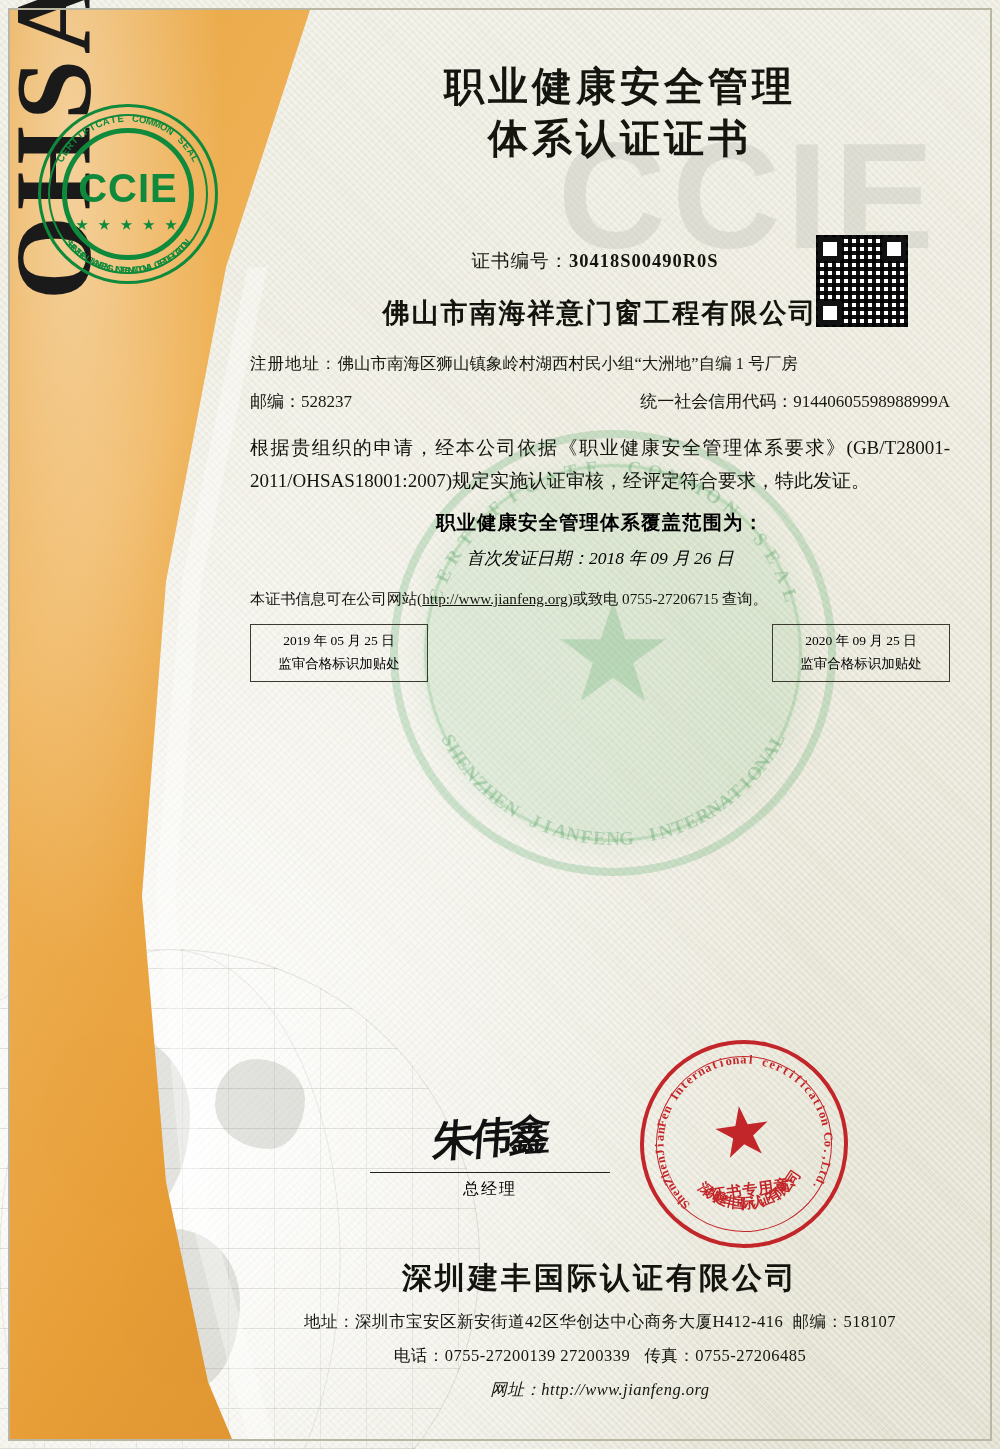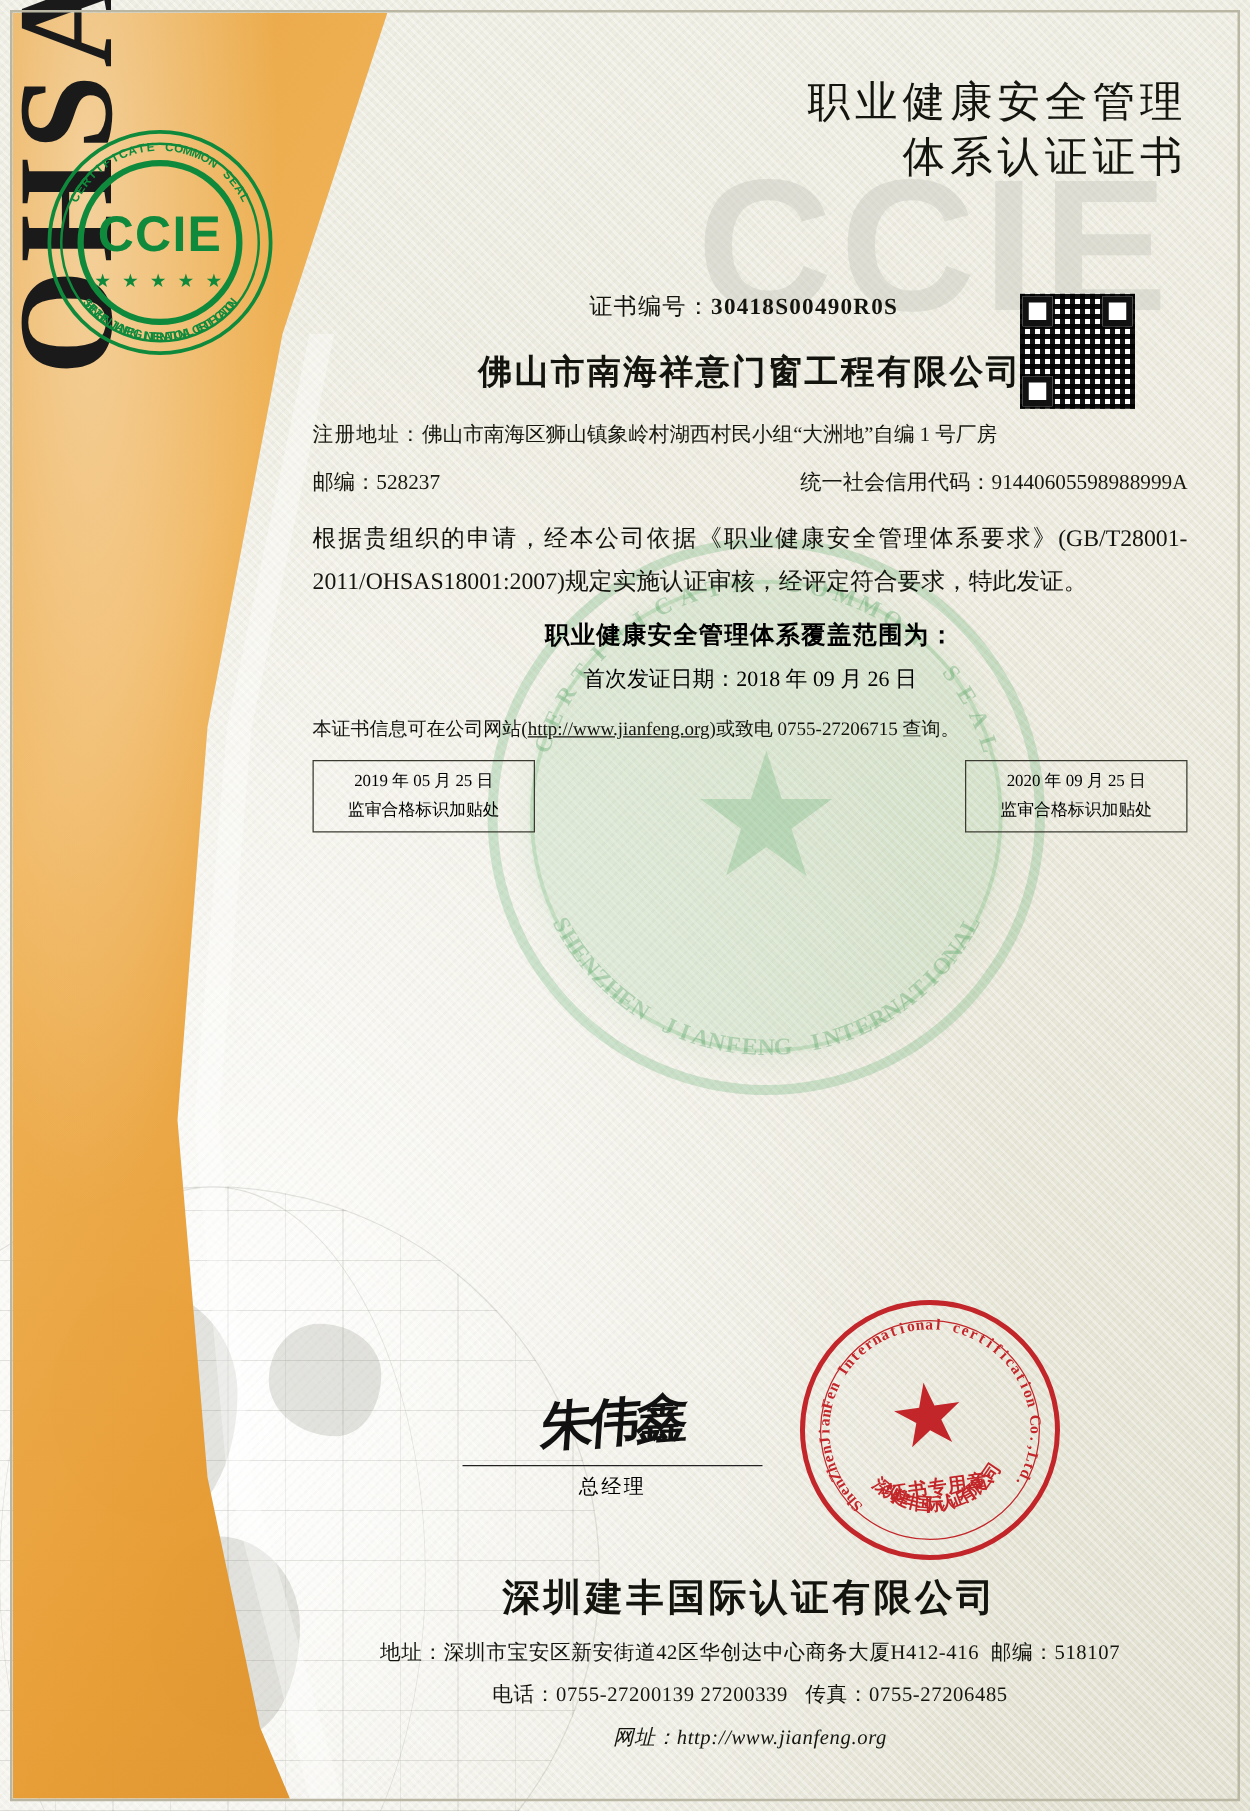--- a/index.html
+++ b/index.html
@@ -153,24 +153,24 @@
     font-size:150px;font-weight:bold;
     color:rgba(200,200,190,.45);
     letter-spacing:6px;
   }
 
   
   .content{
     position:absolute;left:250px;top:60px;width:700px;
   }
   .title{
-    text-align:right;
+    text-align:center;
     font-family:"DejaVu Sans","Liberation Sans",sans-serif;
-    font-weight:normal;
-    font-size:34px;line-height:1.30;
+    font-weight:bold;
+    font-size:40px;line-height:1.30;
     letter-spacing:4px;
     color:#15150f;
     margin-left:40px;
   }
   .qr{
     position:absolute;left:566px;top:175px;width:92px;height:92px;
     background:
       repeating-linear-gradient(0deg,#111 0 4px, #fff 4px 8px),
       repeating-linear-gradient(90deg,#111 0 4px, rgba(255,255,255,0) 4px 8px);
     background-blend-mode:multiply;
@@ -210,21 +210,21 @@
   }
   .scope-title{
     margin-top:12px;text-align:center;font-weight:bold;font-size:19.5px;
     font-family:"DejaVu Sans","Liberation Sans",sans-serif;
     letter-spacing:1px;
   }
   .scope-body{
     margin-top:10px;text-align:center;font-size:17px;letter-spacing:.5px;
   }
   .first-date{
-    margin-top:10px;text-align:center;font-size:17.5px;
+    margin-top:10px;text-align:center;font-size:17.5px;font-style:italic;
   }
   .fine{
     margin-top:14px;font-size:15.2px;line-height:1.95;text-align:justify;color:#14140f;
   }
   .sticker-row{
     margin-top:10px;display:flex;justify-content:space-between;
   }
   .sticker{
     width:172px;border:1.5px solid #3a3a30;
     text-align:center;font-size:13.5px;line-height:1.7;padding:5px 2px;

